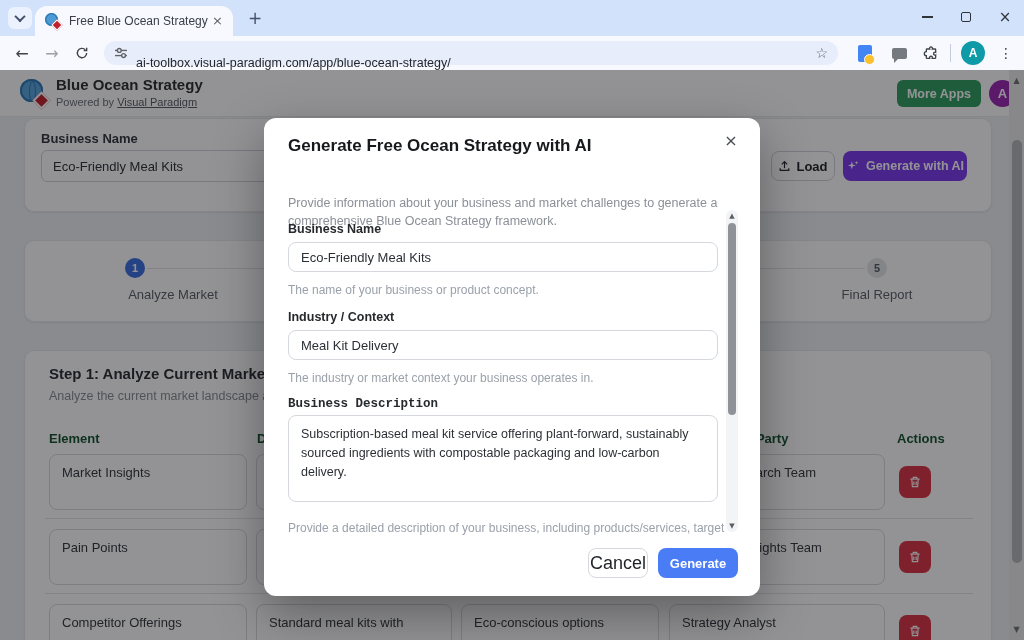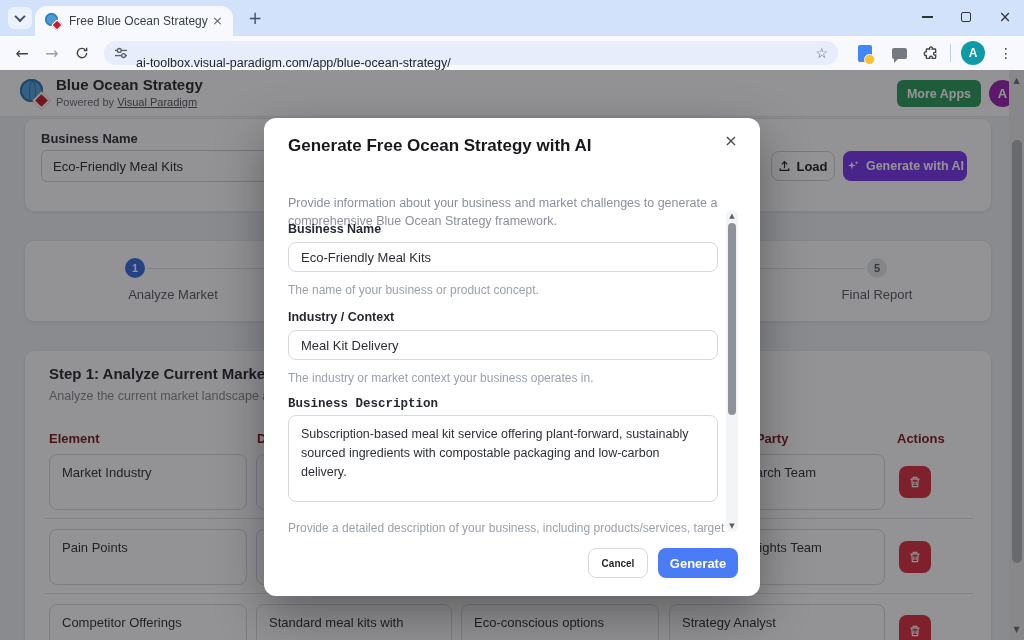--- a/index.html
+++ b/index.html
@@ -70,21 +70,21 @@
   .stepnum { position:absolute; width:20px; height:20px; border-radius:50%; font-size:11px; font-weight:700; display:flex; align-items:center; justify-content:center; }
   .step1 .stepnum { left:100px; top:17px; background:#3b6fe0; color:#fff; }
   .step5 .stepnum { left:842px; top:17px; background:#e4e7ea; color:#555a61; }
   .steplabel { position:absolute; top:46px; font-size:13px; color:#5a5f66; }
   .step1 .steplabel { left:62px; width:96px; text-align:center;margin-left:38px; }
   .step5 .steplabel { left:804px; width:96px; text-align:center; }
 
   .card3 { left:24px; top:280px; width:968px; height:520px; }
   .sec-title { position:absolute; left:24px; top:14px; font-size:15px; font-weight:700; color:#2b2e33; }
   .sec-sub { position:absolute; left:24px; top:38px; font-size:12.5px; color:#878d94; }
-  .thead { position:absolute; top:80px; font-size:13px; font-weight:700; color:#7f1d1d; }
+  .thead { position:absolute; top:80px; font-size:13px; font-weight:700; color:#14532d; }
   .th-element { left:24px; } .th-desc { left:232px; } .th-sol { left:436px; } .th-party { left:650px; } .th-actions { left:872px; }
   .cellbox { position:absolute; height:56px; background:#fff; border:1px solid #d6dade; border-radius:8px; padding:9px 12px; font-size:13px; color:#34383d; overflow:hidden; line-height:1.35; }
   .c1 { left:24px; width:198px; } .c2 { left:231px; width:196px; } .c3 { left:436px; width:198px; } .c4 { left:644px; width:216px; }
   .row1 .cellbox { top:103px; } .row2 .cellbox { top:178px; } .row3 .cellbox { top:253px; }
   .bottomline { display:flex; align-items:flex-end; }
   .delbtn { position:absolute; left:874px; width:32px; height:32px; background:#dc3545; border:none; border-radius:8px; display:flex; align-items:center; justify-content:center; }
   .row1 .delbtn { top:115px; } .row2 .delbtn { top:190px; } .row3 .delbtn { top:264px; }
   .rowdiv { position:absolute; left:20px; width:928px; height:1px; background:#e3e5e8; }
   .rd1 { top:167px; } .rd2 { top:242px; }
 
@@ -108,21 +108,21 @@
   .m-input { position:absolute; left:24px; width:430px; height:30px; border:1px solid #d5d9de; border-radius:8px; padding:0 12px; font-size:13px; color:#2c3036; font-family:"Liberation Sans",sans-serif; }
   .in1 { top:36px; } .in2 { top:124px; }
   .m-helper { position:absolute; left:24px; width:442px; font-size:12px; line-height:1.45; color:#9aa1aa; }
   .hp1 { top:76px; } .hp2 { top:164px; } .hp3 { top:303px;margin-top:11px; }
   .m-textarea { position:absolute; left:24px; top:209px; width:430px; height:87px; border:1px solid #d5d9de; border-radius:8px; padding:9px 12px; font-size:12.5px; line-height:1.5; color:#2c3036; resize:none; font-family:"Liberation Sans",sans-serif; }
   .mscroll { position:absolute; right:22px; top:92px; width:12px; height:322px; background:#f3f4f6; border-radius:6px; }
   .mscroll .arr { position:absolute; left:0; width:12px; text-align:center; font-size:7px; color:#5a5e64; }
   .mscroll .arr.up { top:2px; } .mscroll .arr.down { bottom:2px; }
   .mscroll .thumb { position:absolute; left:2px; top:13px; width:8px; height:192px; background:#8f9399; border-radius:4px; }
   .m-footer { position:absolute; right:22px; bottom:18px; display:flex; gap:10px; }
-  .btn-cancel { width:60px; height:30px; background:#fff; border:1px solid #d5d9de; border-radius:8px; font-size:10px; font-weight:700; color:#1f2227; font-family:"Liberation Sans",sans-serif; }
+  .btn-cancel { width:60px; height:30px; background:#fff; border:1px solid #d5d9de; border-radius:8px; font-size:18px; font-weight:400; color:#1f2227; font-family:"Liberation Sans",sans-serif; }
   .btn-generate { width:80px; height:30px; background:#4a7cf6; border:none; border-radius:8px; font-size:13px; font-weight:700; color:#fff; font-family:"Liberation Sans",sans-serif; }
 </style>
 </head>
 <body>
 
 <div class="screen">
 
   <div class="tabstrip">
     <div class="tabsearch">
         <span class="chev"></span>
@@ -231,21 +231,21 @@
       <div class="sec-title">Step 1: Analyze Current Market (Red Ocean)</div>
       <div class="sec-sub">Analyze the current market landscape and identify key factors.</div>
 
       <div class="thead th-element">Element</div>
       <div class="thead th-desc">Description</div>
       <div class="thead th-sol">Current Solutions</div>
       <div class="thead th-party">Responsible Party</div>
       <div class="thead th-actions">Actions</div>
 
       <div class="row1">
-        <div class="cellbox c1">Market Industry</div>
+        <div class="cellbox c1">Market Insights</div>
         <div class="cellbox c2"></div>
         <div class="cellbox c3"></div>
         <div class="cellbox c4">Market Research Team</div>
         <button class="delbtn">
           <svg width="14" height="14" viewBox="0 0 24 24" fill="none" stroke="#fff" stroke-width="2">
               <path d="M4 7h16"></path>
               <path d="M9 7V4h6v3"></path>
               <path d="M6.5 7l1 13h9l1-13"></path>
               <path d="M10 11v6M14 11v6"></path>
             </svg>

